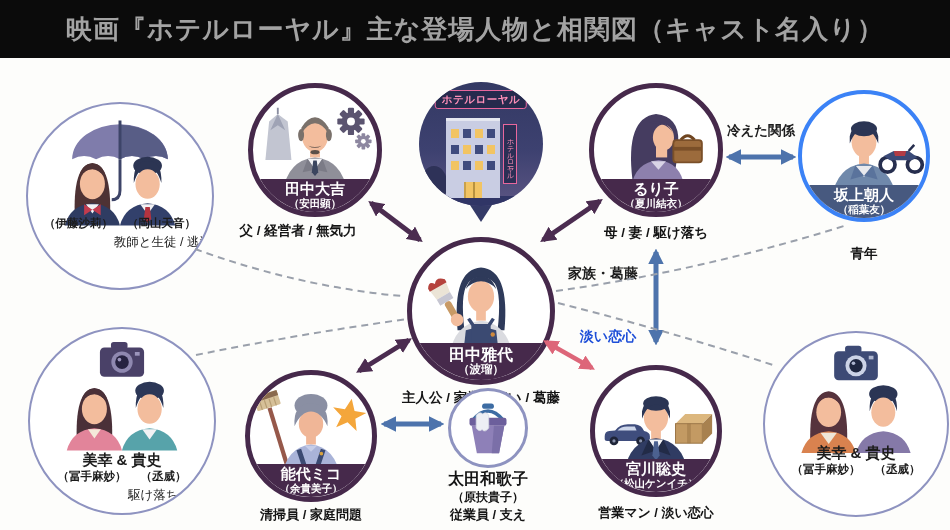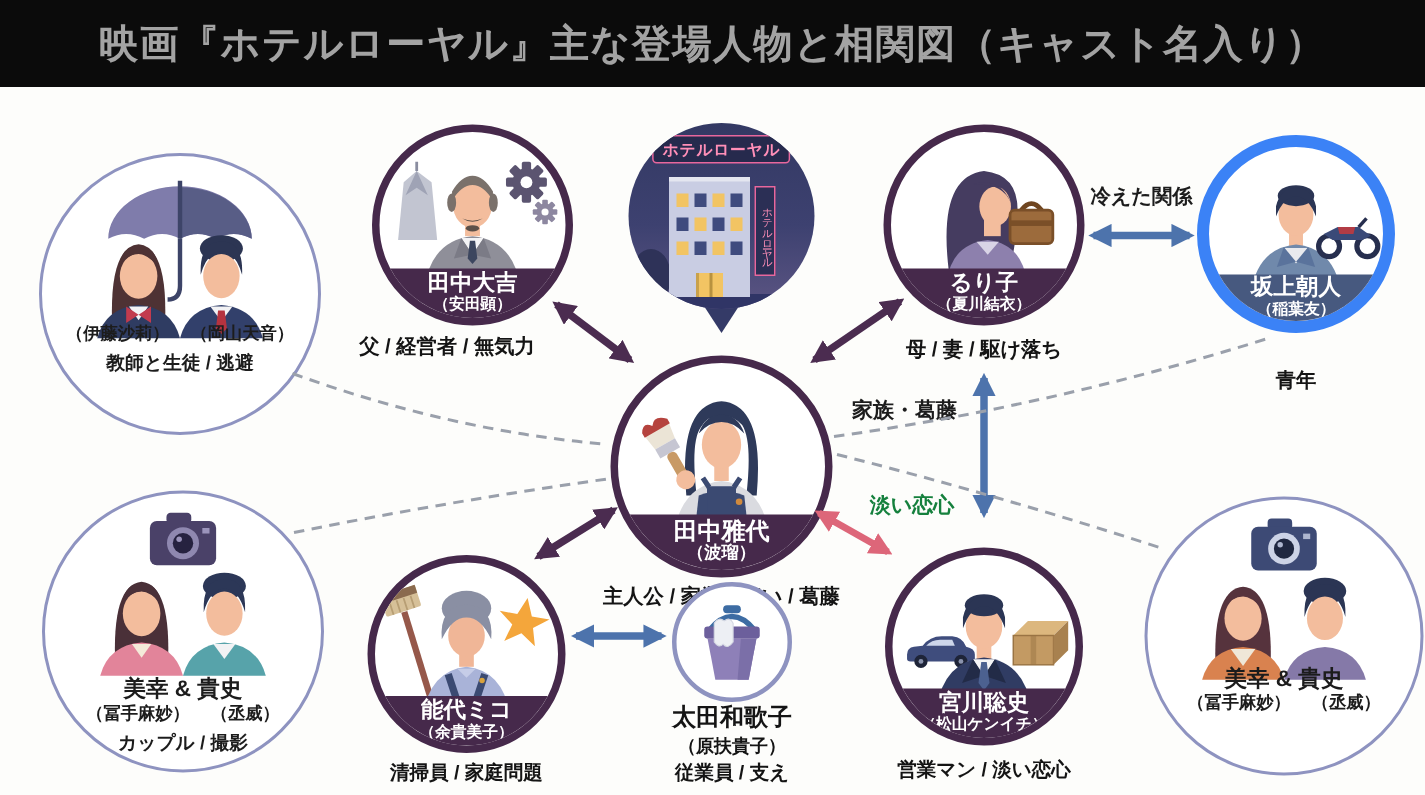--- a/index.html
+++ b/index.html
@@ -13,40 +13,40 @@
   .titlebar{
     position:absolute;left:0;top:0;width:950px;height:58px;background:#0b0b0b;
     display:flex;align-items:center;justify-content:center;
   }
   .titlebar .t{
     color:#a3a3a3;font-size:26px;font-weight:800;letter-spacing:1px;white-space:nowrap;
   }
   
   .circle{position:absolute;border-radius:50%;background:#fff;overflow:hidden;}
   .ring-main{border:5px solid #46294b;}
-  .ring-blue{border:8px solid #3b82f6;}
+  .ring-blue{border:4px solid #3b82f6;}
   .ring-light{border:2.5px solid #8e93c0;}
   .ring-light-sm{border:3px solid #8e93c0;}
   .avatar-svg{position:absolute;left:0;top:0;width:100%;height:100%;}
   
   .banner{
     position:absolute;left:-6%;right:-6%;bottom:0;height:27%;background:#46294b;
     display:flex;flex-direction:column;align-items:center;justify-content:center;
     text-align:center;color:#fff;z-index:3;
   }
   .banner-blue{background:#47597f;}
   .banner .nm{font-weight:800;font-size:15px;line-height:16px;white-space:nowrap;}
   .banner .ct{font-weight:600;font-size:10.5px;line-height:13px;white-space:nowrap;}
   
   .below{position:absolute;text-align:center;font-weight:800;font-size:13px;line-height:17px;color:#141414;white-space:nowrap;}
   
   .instack{position:absolute;left:0;right:0;text-align:center;z-index:3;}
   .instack .nm{font-weight:800;font-size:15px;line-height:19px;white-space:nowrap;}
   .instack .casts{display:flex;justify-content:center;gap:14px;font-weight:600;font-size:11.5px;line-height:15px;white-space:nowrap;}
-  .instack .role{font-weight:700;font-size:12.5px;line-height:16px;margin-top:3px;white-space:nowrap;}
+  .instack .role{font-weight:400;font-size:12.5px;line-height:16px;margin-top:3px;white-space:nowrap;text-align:right;}
   
   .rel{position:absolute;font-weight:800;text-align:center;white-space:nowrap;z-index:4;}
   
   .hotel-circle{
     position:absolute;left:419px;top:82px;width:124px;height:124px;border-radius:50%;
     overflow:hidden;background:linear-gradient(180deg,#333963 0%,#3d4170 55%,#5c5583 100%);z-index:2;
   }
   .hotel-ground{position:absolute;left:0;right:0;bottom:0;height:10px;background:#303566;}
   .hotel-tree{position:absolute;left:2px;bottom:6px;width:26px;height:34px;border-radius:50% 50% 40% 40%;background:#2e3258;}
   .hotel-sign{
@@ -288,21 +288,21 @@
         <path d="M50,66 Q53,55 65,54 Q77,55 80,66 Z" fill="#57a3aa"></path>
         <path d="M61,54.5 L65,60 L69,54.5 Z" fill="#f2f2f4"></path>
       </g>
     </svg>
     <div class="instack" style="top:121px;">
       <div class="nm">美幸 &amp; 貴史</div>
       <div class="casts">
         <span>（冨手麻妙）</span>
         <span>（丞威）</span>
       </div>
-      <div class="role">カップル / 撮影</div>
+      <div class="role">駆け落ち / 撮影</div>
     </div>
   </div>
 
   <div class="circle ring-main z2" style="left:245px;top:370px;width:132px;height:132px;">
     <svg class="avatar-svg" viewBox="0 0 100 100">
       <g>
         <path d="M16,27 L31,76" stroke="#96584a" stroke-width="3.5"></path>
         <g transform="rotate(-18 14 21)">
           <rect x="4" y="15" width="20" height="12" rx="1" fill="#d6c098"></rect>
           <rect x="4" y="15" width="20" height="4.5" fill="#8a6a4e"></rect>
@@ -409,21 +409,21 @@
       <div class="nm">美幸 &amp; 貴史</div>
       <div class="casts">
         <span>（冨手麻妙）</span>
         <span>（丞威）</span>
       </div>
     </div>
   </div>
 
   <div class="rel" style="left:711px;top:122px;width:100px;font-size:13.5px;">冷えた関係</div>
   <div class="rel" style="left:548px;top:265px;width:110px;font-size:14px;">家族・葛藤</div>
-  <div class="rel" style="left:553px;top:328px;width:110px;font-size:14px;color:#15803d;">淡い恋心</div>
+  <div class="rel" style="left:553px;top:328px;width:110px;font-size:14px;color:#1d4ed8;">淡い恋心</div>
 
   <svg id="arrows" viewBox="0 0 950 530">
     <defs>
       <marker id="mP" viewBox="0 0 9 9" refX="7" refY="4.5" markerWidth="3.1" markerHeight="3.1" orient="auto-start-reverse">
           <path d="M0,0 L9,4.5 L0,9 Z" fill="#4b2c50"></path>
         </marker>
       <marker id="mB" viewBox="0 0 9 9" refX="7" refY="4.5" markerWidth="3.1" markerHeight="3.1" orient="auto-start-reverse">
           <path d="M0,0 L9,4.5 L0,9 Z" fill="#4d73ac"></path>
         </marker>
       <marker id="mK" viewBox="0 0 9 9" refX="7" refY="4.5" markerWidth="3.4" markerHeight="3.4" orient="auto-start-reverse">

